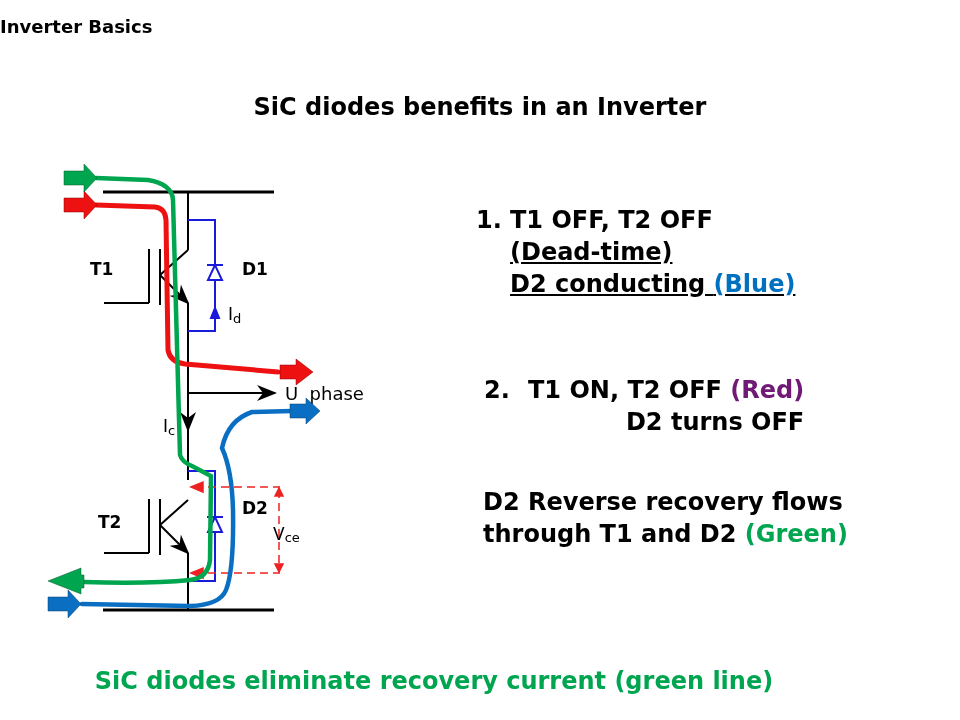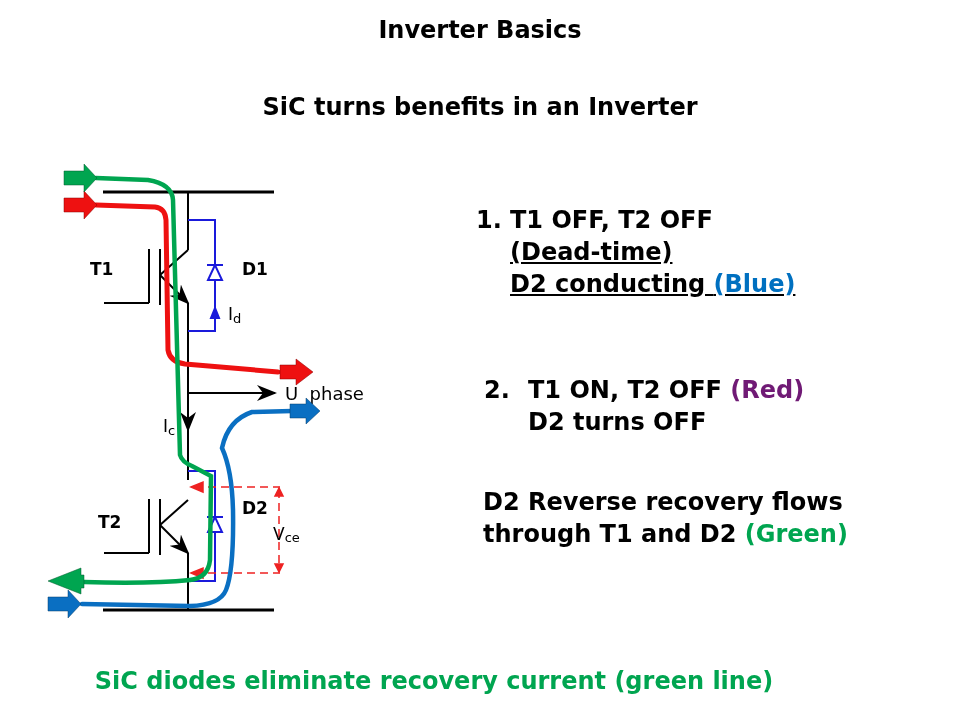--- a/index.html
+++ b/index.html
@@ -1,19 +1,19 @@
 <!DOCTYPE html>
 <html><head>
 <meta charset="utf-8">
 <style>
   html, body { margin: 0; padding: 0; background: #ffffff; }
   body { width: 960px; height: 720px; position: relative; overflow: hidden;
          font-family: "DejaVu Sans", sans-serif; color: #000; }
-  .title { position: absolute; left: 0; width: 960px; text-align: center;
-           font-weight: bold; font-size: 24px; top: 16px; }
+  .title { position: absolute; left: 0; width: 960px; 
+           font-weight: bold; font-size: 18px; top: 16px; }
   .subtitle { position: absolute; left: 0; width: 960px; text-align: center;
               font-weight: bold; font-size: 24px; top: 93px; }
   .footer { position: absolute; left: 0; width: 868px; text-align: center;
             font-weight: bold; font-size: 24px; top: 667px; color: #00a550; }
   .steps { position: absolute; font-weight: bold; font-size: 24px; line-height: 32px; }
   .step1 { left: 476px; top: 204px; }
   .step1 .num { display: inline-block; width: 34px; }
   .step1 .indent { padding-left: 34px; text-decoration: underline; }
   .step2 { left: 484px; top: 374px; }
   .step2 .num { display: inline-block; width: 44px; }
@@ -24,21 +24,21 @@
   .c-green { color: #00a550; }
   svg.circuit { position: absolute; left: 0; top: 0; }
   .lbl { font-family: "DejaVu Sans", sans-serif; font-weight: bold; font-size: 17px; }
   .lbl-thin { font-family: "DejaVu Sans", sans-serif; font-size: 17px; }
   .sub { font-family: "DejaVu Sans", sans-serif; font-size: 13px; }
 </style>
 </head>
 <body>
 
 <div class="title">Inverter Basics</div>
-<div class="subtitle">SiC turns benefits in an Inverter</div>
+<div class="subtitle">SiC diodes benefits in an Inverter</div>
 
 <svg class="circuit" width="960" height="720" viewBox="0 0 960 720">
   <defs>
     <marker id="arrowBlack" markerWidth="10" markerHeight="8" refX="9" refY="4" orient="auto">
       <path d="M0,0 L10,4 L0,8 L3,4 Z" fill="#000"></path>
     </marker>
     <marker id="arrowRedSmall" markerWidth="8" markerHeight="8" refX="4" refY="4" orient="auto">
       <path d="M0,0 L8,4 L0,8 Z" fill="#ee2222"></path>
     </marker>
   </defs>
@@ -122,21 +122,21 @@
 </svg>
 
 <div class="steps step1">
   <div style="white-space: pre;"><span class="num" style="white-space: pre;">1.</span><span style="white-space: pre; margin-top: 28px;">T1 OFF, T2 OFF</span></div>
   <div class="indent" style="white-space: pre;">(Dead-time)</div>
   <div class="indent" style="white-space: pre;"><span style="white-space: pre;">D2 conducting </span><span class="c-blue" style="white-space: pre;">(Blue)</span></div>
 </div>
 
 <div class="steps step2">
   <div style="white-space: pre;"><span class="num" style="white-space: pre;">2.</span><span style="white-space: pre;">T1 ON, T2 OFF </span><span class="c-red" style="white-space: pre;">(Red)</span></div>
-  <div class="indent" style="white-space: pre;">D2 turns OFF</div>
+  <div class="indent" style="white-space: pre; text-align: right;">D2 turns OFF</div>
 </div>
 
 <div class="steps step3">
   <div style="white-space: pre;">D2 Reverse recovery flows</div>
   <div style="white-space: pre;"><span style="white-space: pre;">through T1 and D2 </span><span class="c-green" style="white-space: pre; text-align: center;">(Green)</span></div>
 </div>
 
 <div class="footer">SiC diodes eliminate recovery current (green line)</div>
 
 </body></html>

